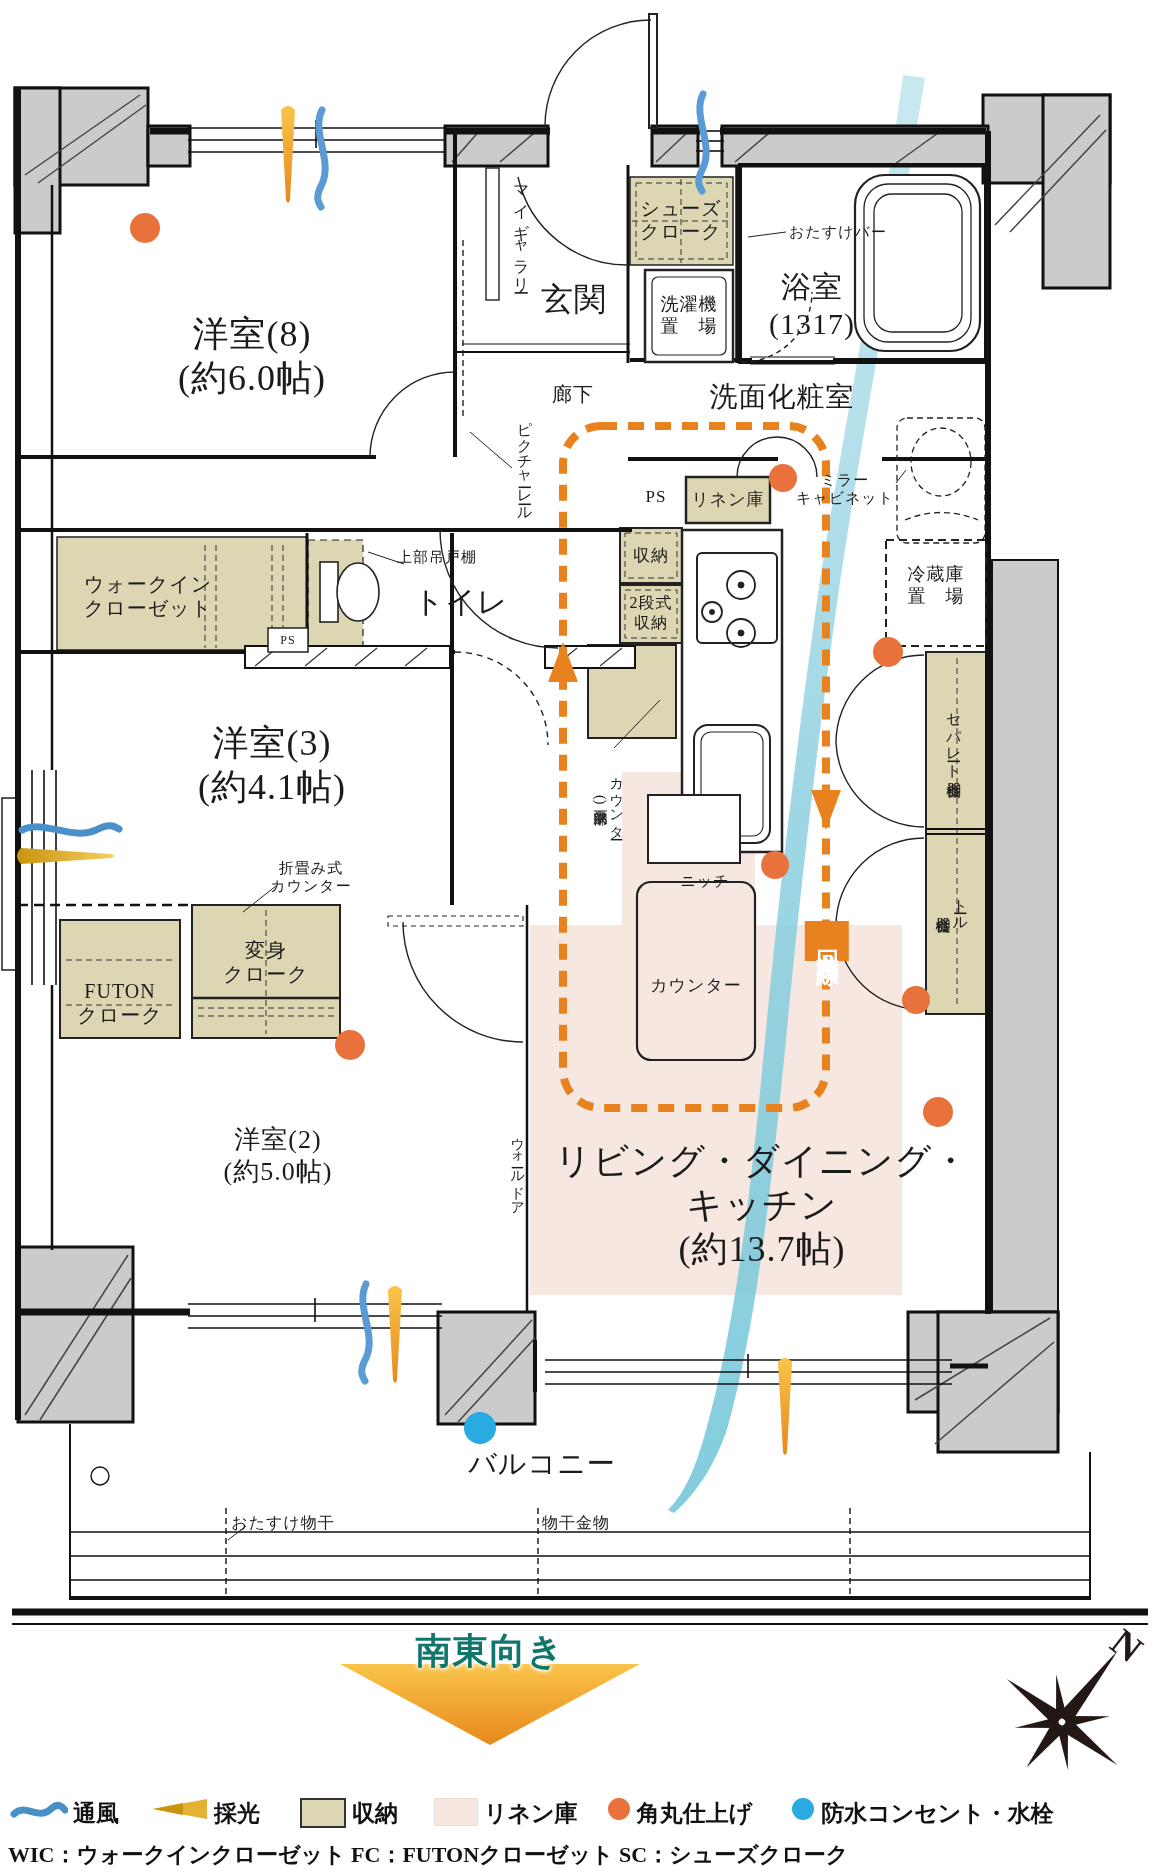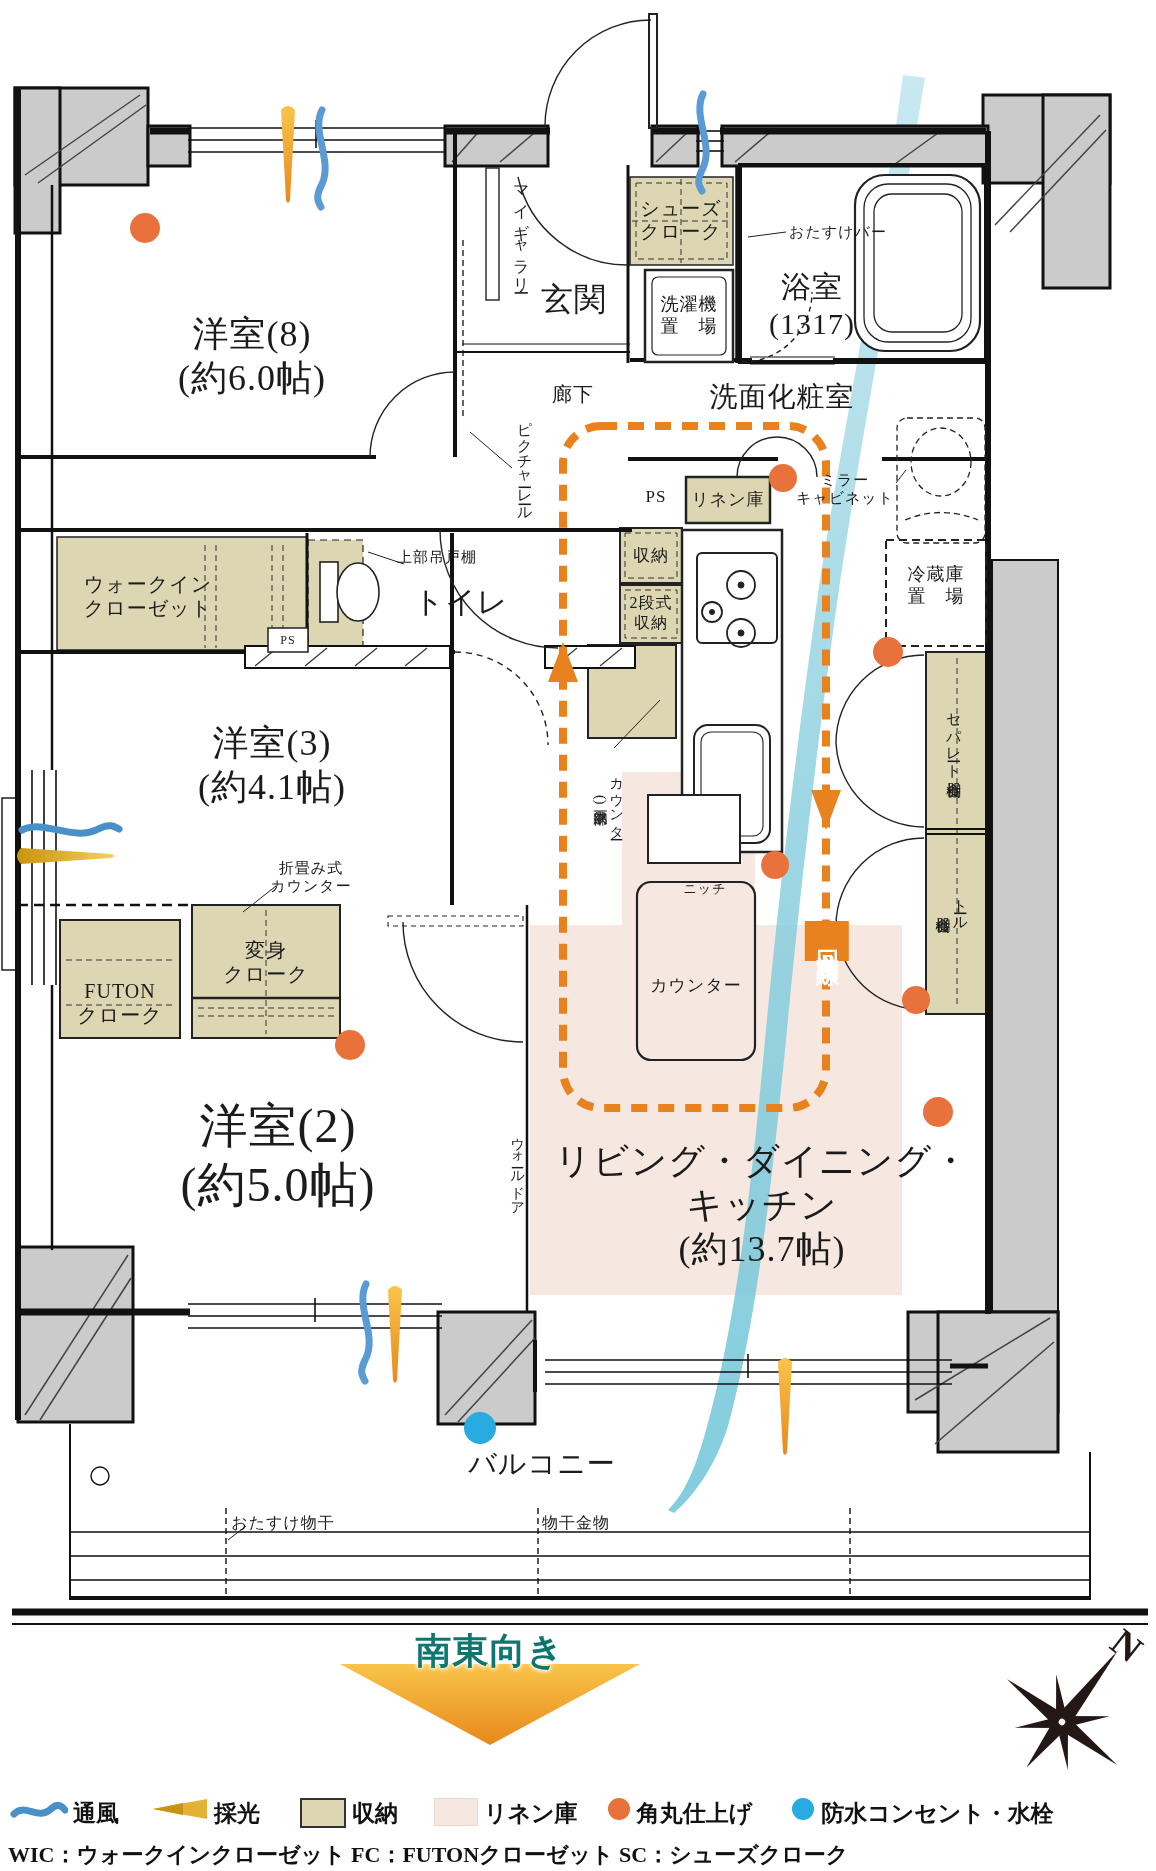--- a/index.html
+++ b/index.html
@@ -306,21 +306,21 @@
     </g>
     <circle r="4" fill="#fff" stroke="#231815" stroke-width="1.5"></circle>
   </g>
 </svg>
 
 <div id="labels">
       <div class="lbl" style="left: 252px; top: 357px; font-size: 36px;">洋室(8)
 (約6.0帖)</div>
       <div class="lbl" style="left: 272px; top: 766px; font-size: 36px;">洋室(3)
 (約4.1帖)</div>
-      <div class="lbl" style="left: 278px; top: 1156px; font-size: 48px;">洋室(2)
+      <div class="lbl" style="left: 278px; top: 1156px; font-size: 26px;">洋室(2)
 (約5.0帖)</div>
       <div class="lbl" style="left: 738px; top: 1206px; font-size: 36px; padding-left: 48px;">リビング・ダイニング・
 キッチン
 (約13.7帖)</div>
       <div class="lbl" style="left: 574px; top: 300px; font-size: 32px;">玄関</div>
       <div class="lbl" style="left: 573px; top: 394px; font-size: 20px; text-align: center;">廊下</div>
       <div class="lbl" style="left: 812px; top: 306px; font-size: 30px;">浴室
 (1317)</div>
       <div class="lbl" style="left: 782px; top: 397px; font-size: 28px;">洗面化粧室</div>
       <div class="lbl" style="left: 461px; top: 602px; font-size: 30px;">トイレ</div>
@@ -349,21 +349,21 @@
       <div class="lbl v" style="left: 951px; top: 906px; font-size: 15px;">トール
 食器棚</div>
       <div class="lbl v" style="left: 608px; top: 800px; font-size: 14px;">カウンター
 (下部収納)</div>
       <div class="lbl" style="left: 311px; top: 877px; font-size: 15px;">折畳み式
 カウンター</div>
       <div class="lbl" style="left: 266px; top: 962px; font-size: 20px;">変身
 クローク</div>
       <div class="lbl" style="left: 120px; top: 1003px; font-size: 20px;">FUTON
 クローク</div>
-      <div class="lbl" style="left: 705px; top: 881px; font-size: 13px; margin-top: 8px;">ニッチ</div>
+      <div class="lbl" style="left: 705px; top: 881px; font-size: 15px;">ニッチ</div>
       <div class="lbl" style="left: 696px; top: 986px; font-size: 17px;">カウンター</div>
       <div class="lbl v flowbox" style="left: 827px; top: 941px; font-size: 23px;">回遊動線</div>
       <div class="lbl v" style="left: 517px; top: 1168px; font-size: 14px;">ウォールドア</div>
       <div class="lbl" style="left: 283px; top: 1523px; font-size: 16px;">おたすけ物干</div>
       <div class="lbl" style="left: 576px; top: 1523px; font-size: 16px;">物干金物</div>
       <div class="lbl dir" style="left: 490px; top: 1652px; font-size: 36px; color: #0f766e;">南東向き</div>
       <div class="lbl dir" style="left: 1127px; top: 1646px; font-size: 38px; transform: translate(-50%, -50%) rotate(38deg); color: rgb(35, 24, 21);">N</div>
     </div>
 
 <div class="legend">

